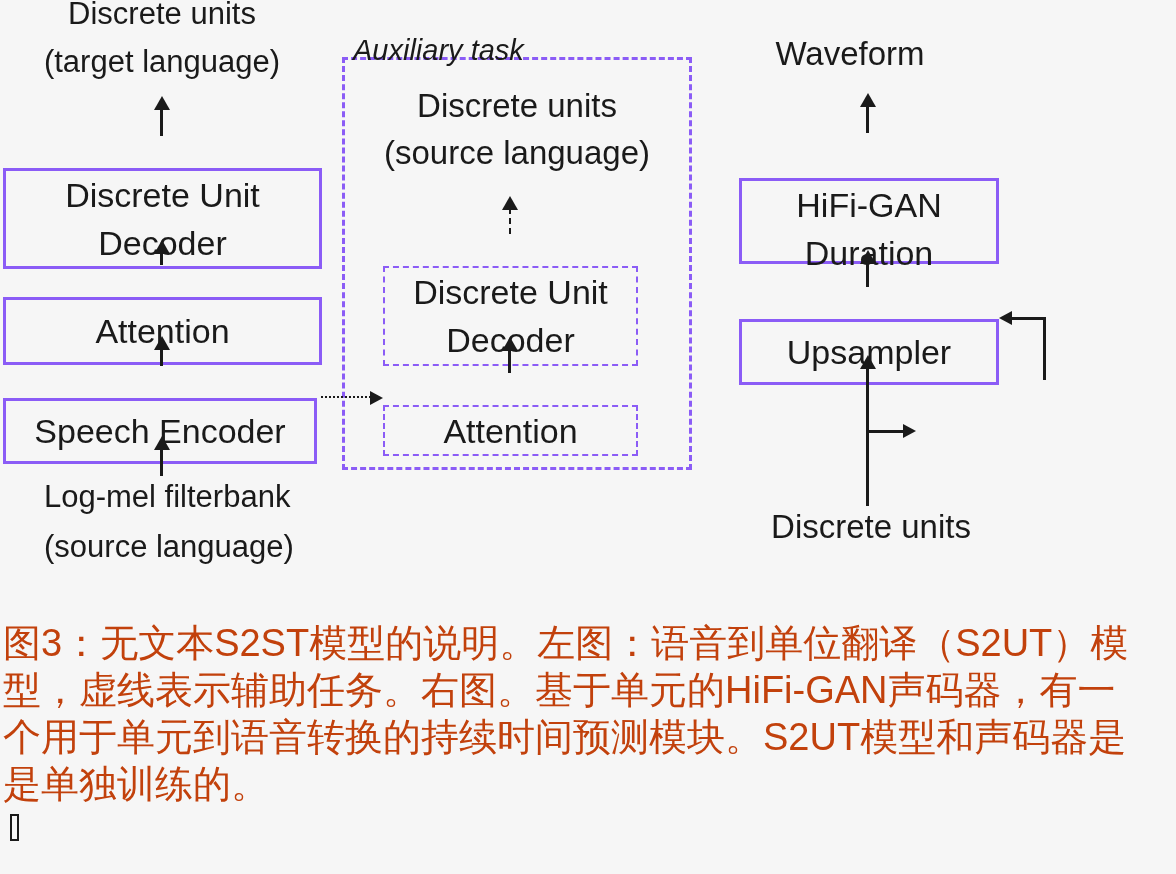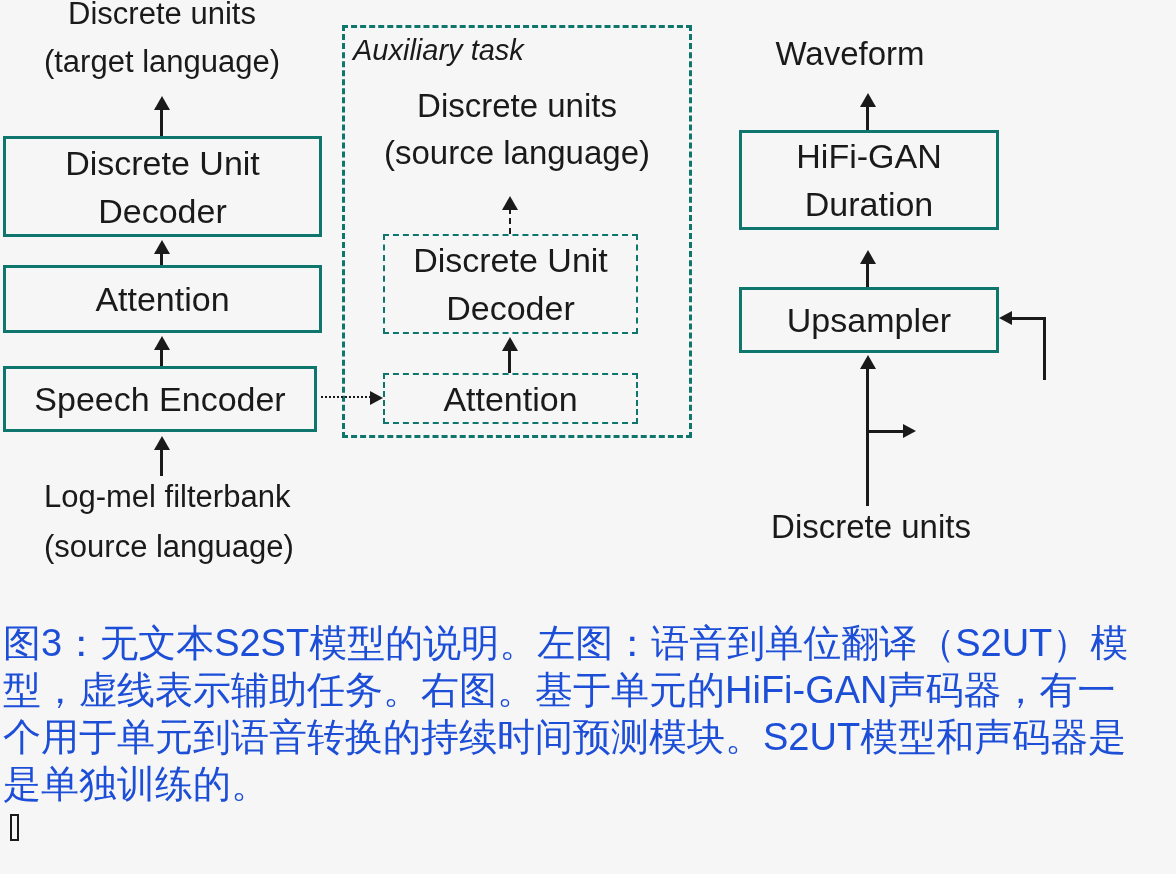--- a/index.html
+++ b/index.html
@@ -1,43 +1,43 @@
 <!DOCTYPE html>
 <html><head>
 <meta charset="utf-8">
 <style>
   html,body{margin:0;padding:0;background:#e9e9e9;}
   .canvas{
     position:relative;width:1176px;height:874px;background:#f6f6f6;
     font-family:"Liberation Sans", sans-serif;color:#1a1a1a;overflow:hidden;padding-left:27px;
   }
   .box{
-    position:absolute;box-sizing:border-box;border:3px solid #0f766e;
+    position:absolute;box-sizing:border-box;border:3px solid #8b5cf6;
     display:flex;flex-direction:column;align-items:center;justify-content:center;
-    text-align:center;font-size:34px;line-height:48px;background:transparent;
+    text-align:center;font-size:34px;line-height:48px;background:transparent;margin-top:32px;
   }
   .dashed{border-style:dashed;}
   .thin-dash{border-width:2.5px;}
   .lbl{position:absolute;white-space:nowrap;}
   .center{text-align:center;}
   .vline{position:absolute;width:3px;background:#1a1a1a;}
   .hline{position:absolute;height:3px;background:#1a1a1a;}
   .vdash{position:absolute;width:0;border-left:2.5px dashed #1a1a1a;}
   .hdot{position:absolute;height:0;border-top:2.5px dotted #1a1a1a;}
   .head-up{position:absolute;width:0;height:0;
     border-left:8px solid transparent;border-right:8px solid transparent;
     border-bottom:14px solid #1a1a1a;}
   .head-right{position:absolute;width:0;height:0;
     border-top:7px solid transparent;border-bottom:7px solid transparent;
     border-left:13px solid #1a1a1a;}
   .head-left{position:absolute;width:0;height:0;
     border-top:7px solid transparent;border-bottom:7px solid transparent;
     border-right:13px solid #1a1a1a;}
   .caption{position:absolute;left:3px;top:620px;width:1173px;
-    font-size:38px;line-height:47px;color:#1d4ed8;}
+    font-size:38px;line-height:47px;color:#c2410c;}
   .caption div{white-space:nowrap;}
   .tofu{position:absolute;left:10px;top:814px;width:9px;height:27px;
     box-sizing:border-box;border:2.5px solid #1a1a1a;}
 </style>
 </head>
 <body>
 
 <div class="canvas">
 
   <div class="lbl center" style="left:0;top:-10px;width:324px;font-size:31px;line-height:48px;">
@@ -100,21 +100,21 @@
   </div>
 
   <div class="hdot" style="left:321px;top:396px;width:50px;"></div>
   <div class="head-right" style="left:370px;top:391px;"></div>
 
   <div class="lbl center" style="left:720px;top:35px;width:260px;font-size:33px;">Waveform</div>
 
   <div class="head-up" style="left:860px;top:93px;"></div>
   <div class="vline" style="left:866px;top:105px;height:28px;"></div>
 
-  <div class="box" style="left:739px;top:130px;width:260px;height:100px;">
+  <div class="box" style="left:739px;top:146px;width:260px;height:86px;justify-content:space-between;">
     <span>HiFi-GAN</span>
     <span>Duration</span>
   </div>
 
   <div class="head-up" style="left:860px;top:250px;"></div>
   <div class="vline" style="left:866px;top:262px;height:25px;"></div>
 
   <div class="box" style="left:739px;top:287px;width:260px;height:66px;">
     <span>Upsampler</span>
   </div>

